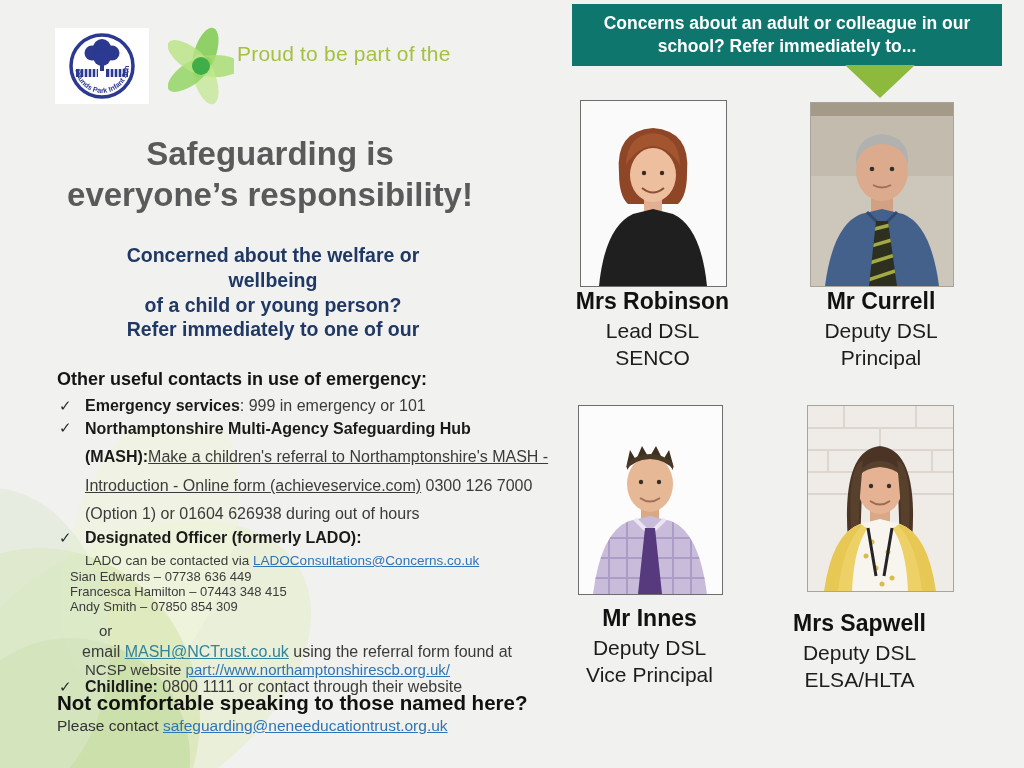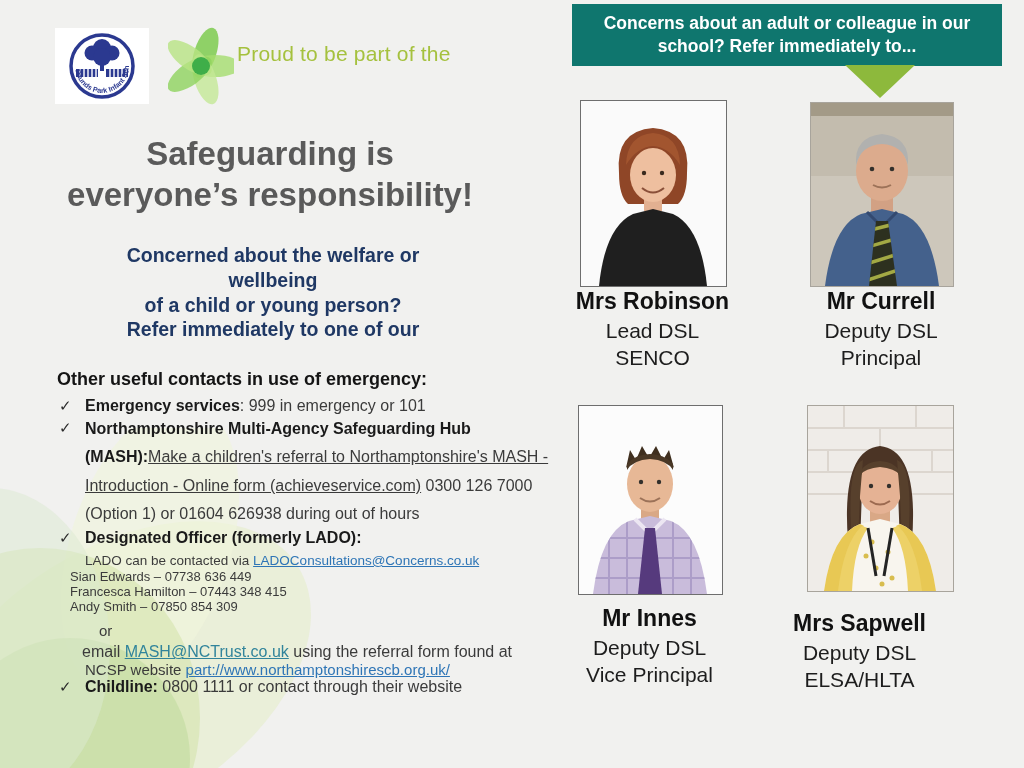--- a/index.html
+++ b/index.html
@@ -163,20 +163,26 @@
         <div class="lado-ncsp">
           <span>NCSP website </span><a class="link-blue">part://www.northamptonshirescb.org.uk/</a>
         </div>
       </li>
       <li class="li-childline">
         <span class="b">Childline:</span><span> 0800 1111 or contact through their website</span>
       </li>
     </ul>
   </div>
 
+  <div class="layer footer">
+    <div class="footer-heading">Not comfortable speaking to those named here?</div>
+    <div class="footer-line">
+      <span>Please contact </span><a class="link-blue">safeguarding@neneeducationtrust.org.uk</a>
+    </div>
+  </div>
 
   <div class="photo photo-border" style="left:580px; top:100px;">
     <svg width="145" height="185" viewBox="0 0 145 185">
       <rect width="145" height="185" fill="#fafafa"></rect>
       <path d="M38 72 Q34 30 72 27 Q110 30 106 72 Q106 95 97 103 L47 103 Q38 95 38 72 Z" fill="#8f4627"></path>
       <rect x="63" y="92" width="18" height="18" fill="#e2b091"></rect>
       <ellipse cx="72" cy="74" rx="23" ry="27" fill="#eebf9f"></ellipse>
       <path d="M45 64 Q46 34 72 32 Q98 34 99 64 Q88 46 72 45 Q56 46 45 64 Z" fill="#a2552f"></path>
       <circle cx="63" cy="72" r="2.2" fill="#3a2a1e"></circle>
       <circle cx="81" cy="72" r="2.2" fill="#3a2a1e"></circle>

